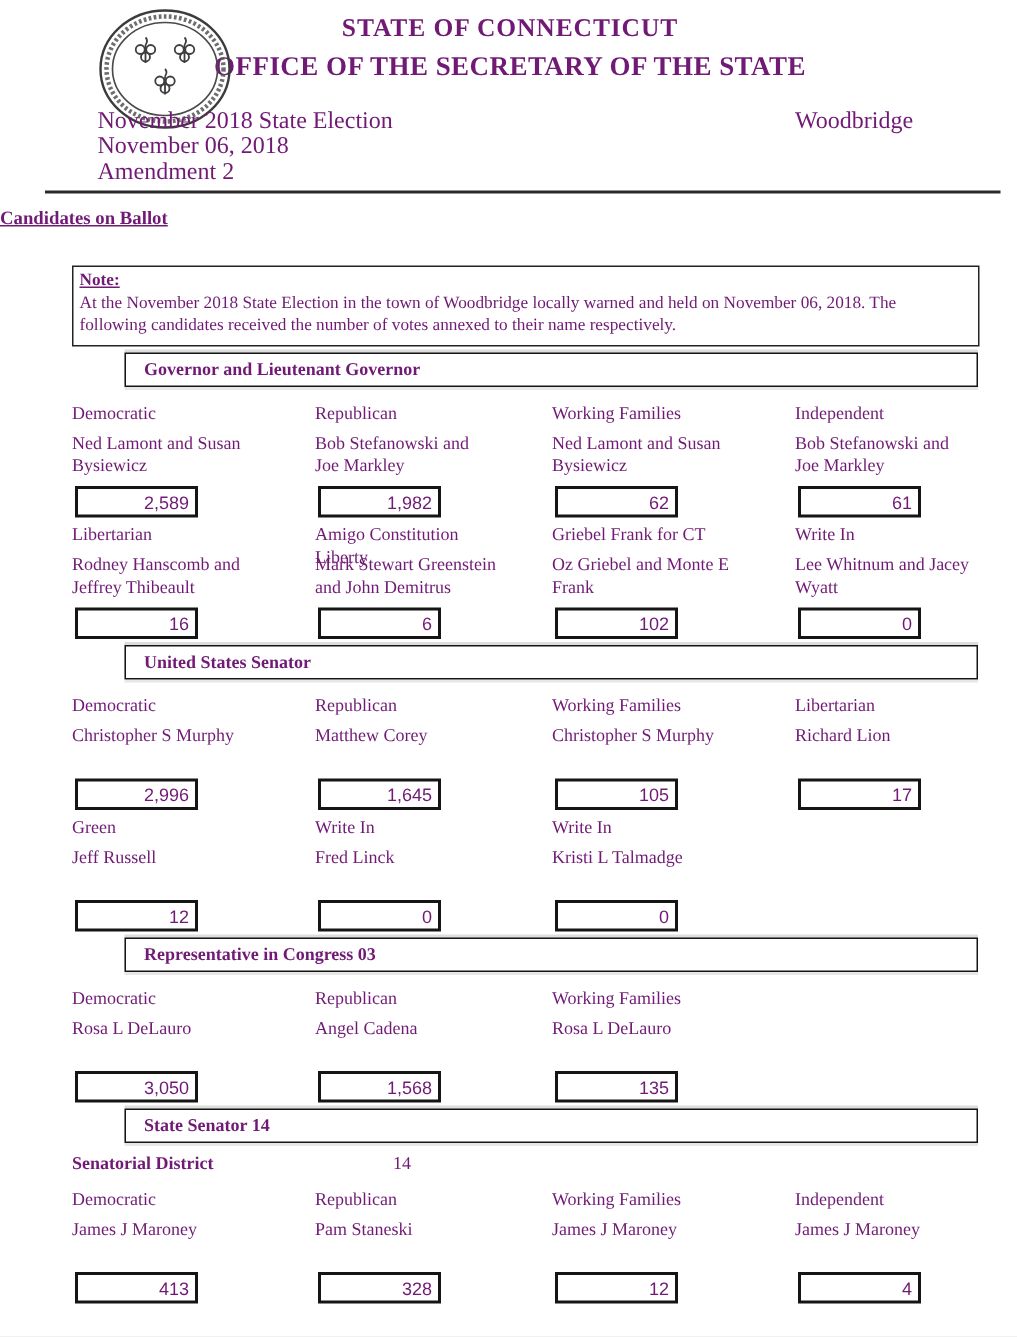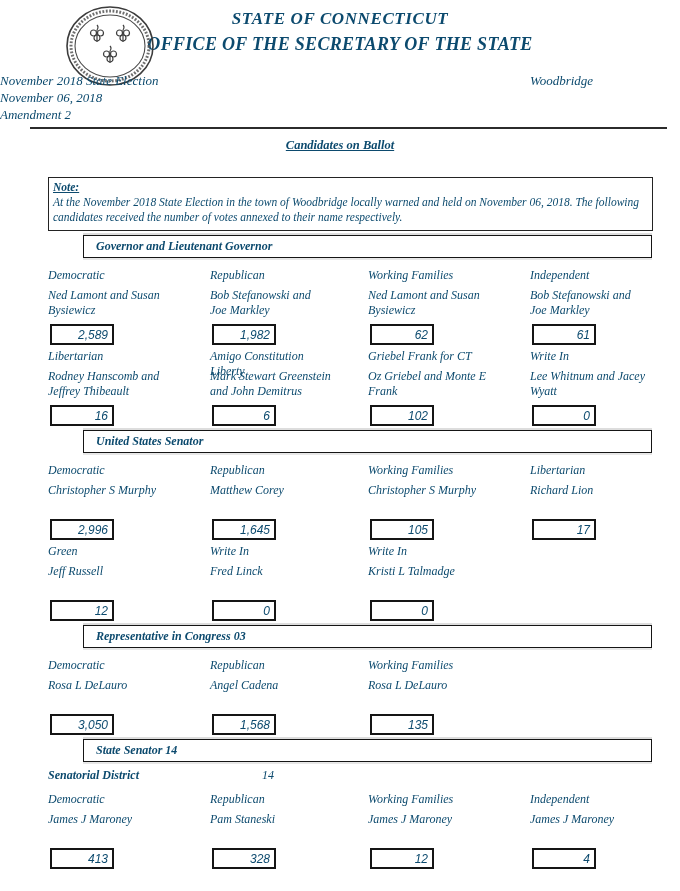--- a/index.html
+++ b/index.html
@@ -2,37 +2,36 @@
 <html><head>
 <meta charset="utf-8">
 <style>
   * { margin:0; padding:0; box-sizing:border-box; }
   html,body { background:#e8e8e8; }
   .page {
     position:relative;
     width:680px; height:891px;
     margin:0 auto;
     background:#ffffff;
-    color:#0c4a6e;
+    color:#701a75;
     font-family:"Liberation Serif","DejaVu Serif",serif;
     overflow:hidden;
-    font-style:italic;
   }
   
   .seal { position:absolute; left:64px; top:4px; }
   .header-text { padding-top:9px; text-align:center; }
   .hdr1 { font-size:17px; font-weight:bold; letter-spacing:.6px; }
   .hdr2 { font-size:18px; font-weight:bold; margin-top:5px; letter-spacing:.3px; }
   .hdr3 { font-size:13px; font-weight:bold; margin-top:5px; }
   
-  .meta { position:relative; margin-top:17px; font-size:13px; line-height:17px; }
+  .meta { position:relative; margin-top:17px; padding-left:65px; font-size:16px; line-height:17px; }
   .meta .town { position:absolute; left:530px; top:0; }
   .top-rule { margin:4px 13px 0 30px; border-top:2px solid #2b2b2b; }
   
-  .doc-title { text-align:center; margin-top:9px; font-size:12.5px; font-weight:bold; text-decoration:underline; }
+  .doc-title { margin-top:9px; font-size:12.5px; font-weight:bold; text-decoration:underline; }
   
   .note-box { margin:24px 27px 0 48px; border:1px solid #232323; padding:2px 8px 5px 4px; font-size:11.5px; line-height:15px; }
   .note-label { font-weight:bold; text-decoration:underline; }
   
   .sections { margin:0 28px 0 48px; }
   .section { margin-top:4px; }
   .band {
     border:1.5px solid #151515;
     font-size:12px; font-weight:bold;
     padding:3px 4px 3px 12px;
@@ -41,21 +40,21 @@
     margin-left:35px;
   }
   .district-row { display:flex; font-size:12px; margin:0 0 2px 0; height:18px; }
   .district-label { font-weight:bold; width:214px; }
   .cand-row { display:grid; grid-template-columns:162px 158px 162px 150px; }
   .cell { padding-top:4px; }
   .party { font-size:12px; line-height:15px; height:18px; overflow:visible; white-space:pre-line; }
   .name  { font-size:12px; line-height:15px; height:30px; margin-top:2px; white-space:pre-line; overflow:visible; }
   .vote-box {
     margin-top:6px; margin-left:2px;
-    width:64px; height:21px;
+    width:82px; height:21px;
     border:2px solid #151515;
     display:flex; align-items:center; justify-content:flex-end;
     padding-right:4px;
     font-family:"Liberation Sans","DejaVu Sans",sans-serif;
     font-size:12px;
   }
 </style>
 </head>
 <body>
 

